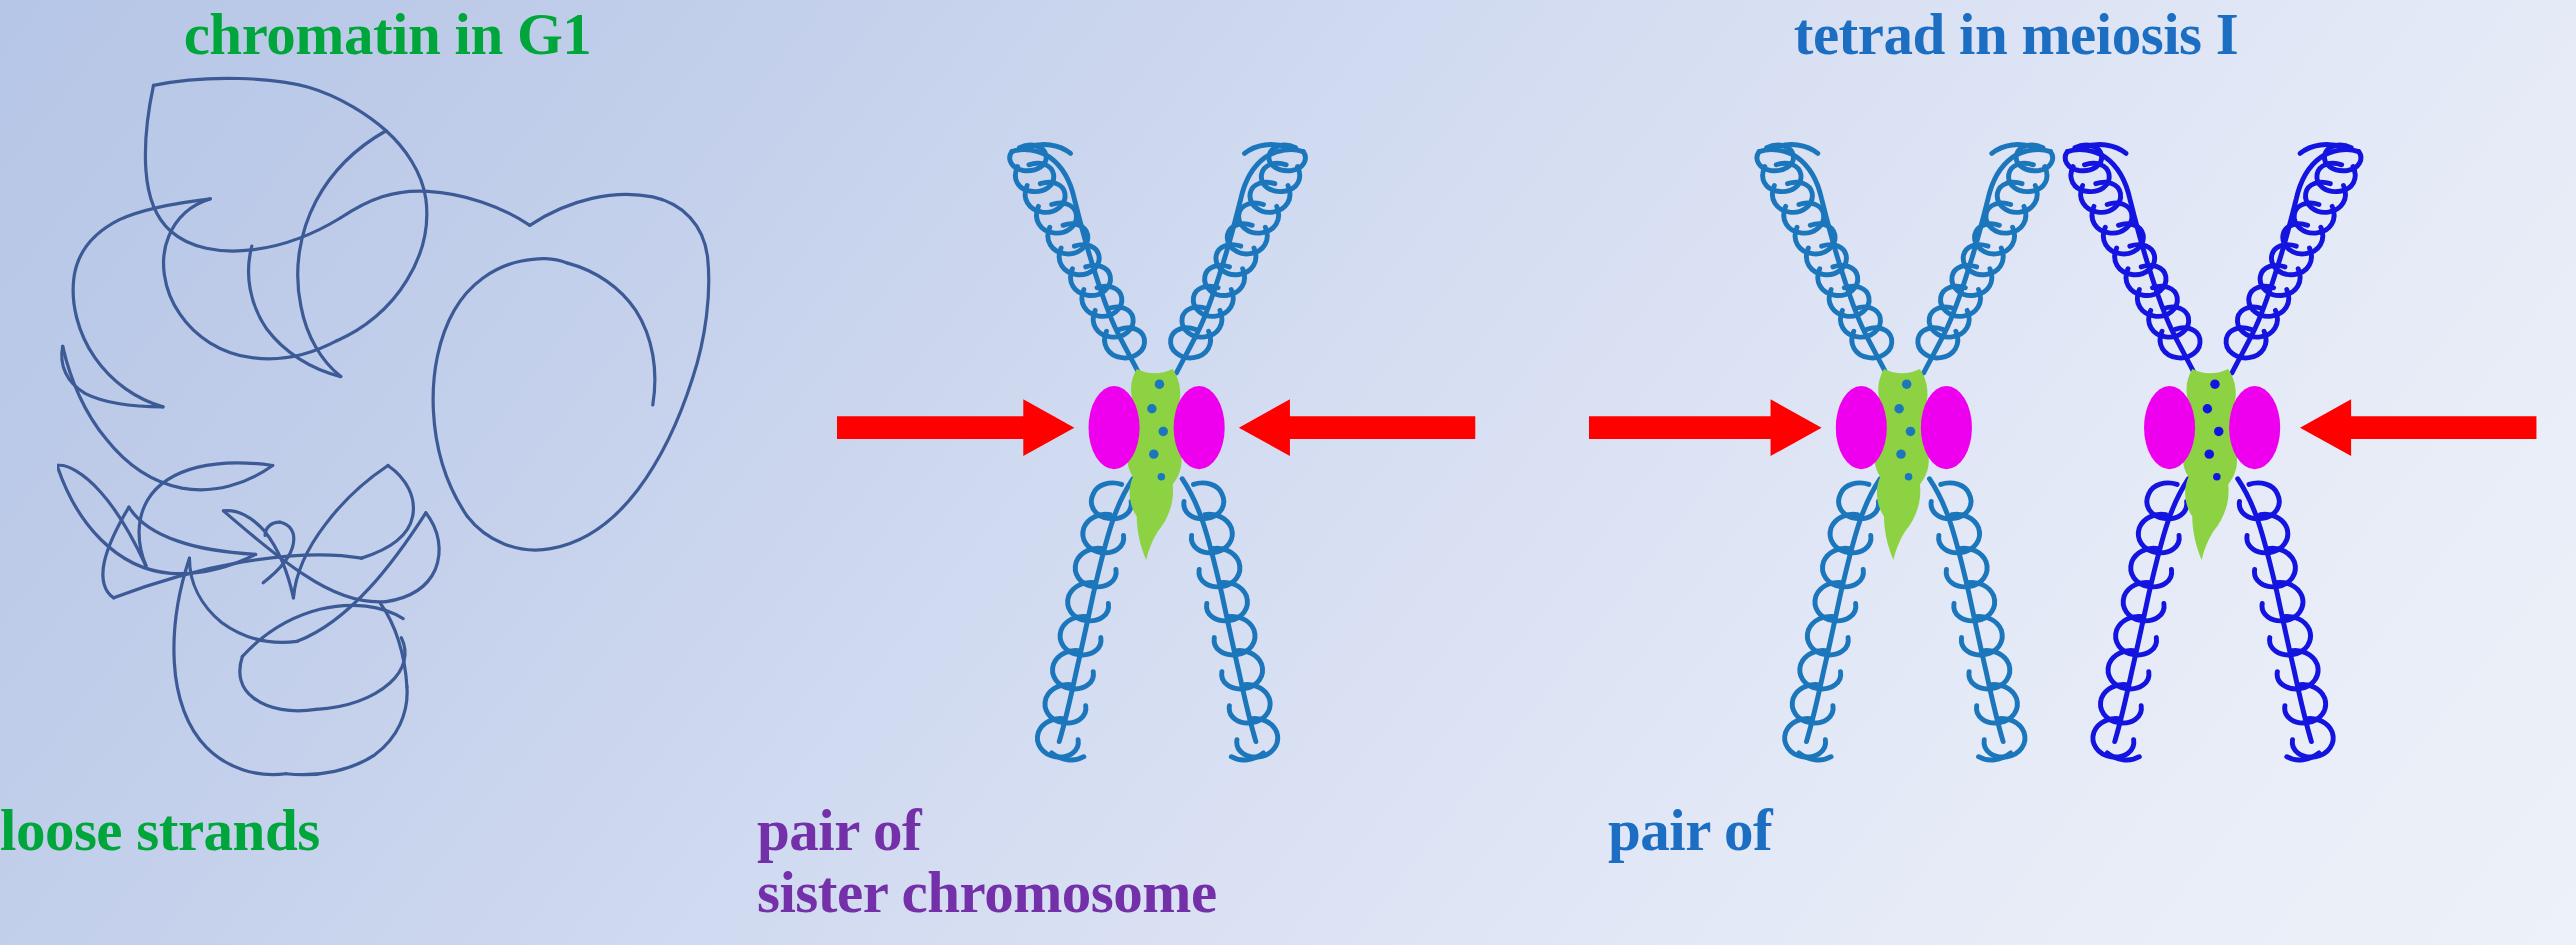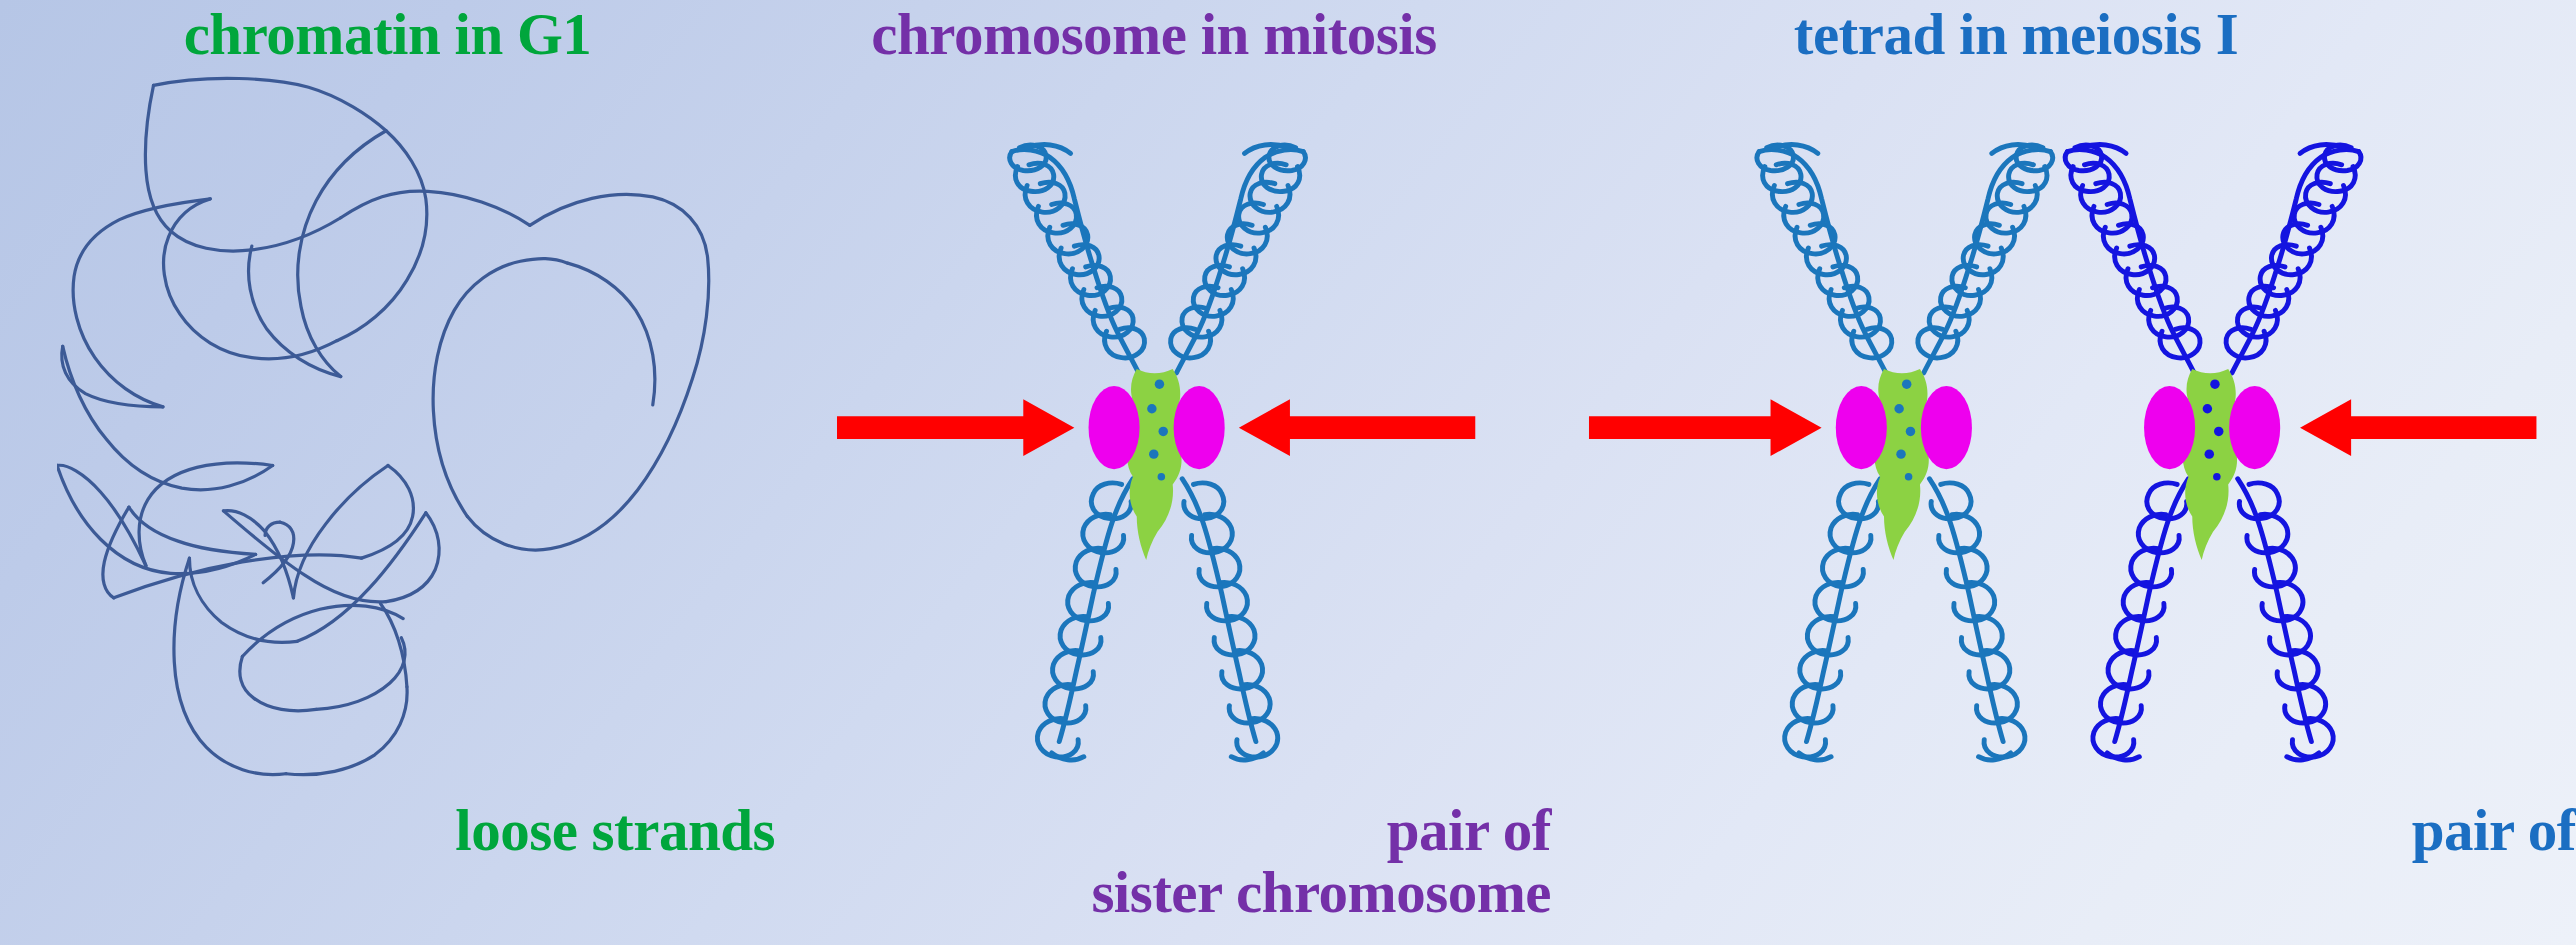--- a/index.html
+++ b/index.html
@@ -31,21 +31,21 @@
     text-align: center;
     font-weight: bold;
     font-size: 59px;
     line-height: 1.02;
     letter-spacing: -0.5px;
     white-space: nowrap;
     text-shadow: 0 0 0.9px rgba(255,255,255,0.35);
   }
   .caption {
     position: absolute;
-    text-align: right;
+    text-align: left;
     font-weight: bold;
     font-size: 59px;
     line-height: 1.05;
     letter-spacing: -0.5px;
     white-space: nowrap;
   }
   .caption .line { display: block; }
 
   #title-chromatin   { left: 0px;    top: 3.8px;  width: 775px; color: #00a63c; }
   #title-chromosome  { left: 757px;  top: 3.8px;  width: 794px; color: #7430a8; }
@@ -119,21 +119,20 @@
       <path class="tangle-line" d="M540,218 C570,226 596,244 612,268 C630,296 636,332 630,368"></path>
       <path class="tangle-line" d="M348,78 C316,96 290,122 274,152 C256,186 250,226 258,264 C264,296 280,322 300,338"></path>
       <path class="tangle-line" d="M300,338 C268,330 240,312 222,288 C204,262 198,230 206,200"></path>
     </g>
   </svg>
 
   <div class="caption" id="caption-chromatin">
     <span class="line">loose strands</span>
   </div>
 
-  <div class="title" id="title-chromosome">chromosome in mitosis</div>
 
   <svg class="art" id="art-mitosis" viewBox="0 0 790 790">
     <defs>
 
       <g id="m-coil">
         <path class="coil-a" d="M0,0 L16,-6 L30,4 L18,14 L2,10 L0,0 Z"></path>
       </g>
     </defs>
 
     <g>

